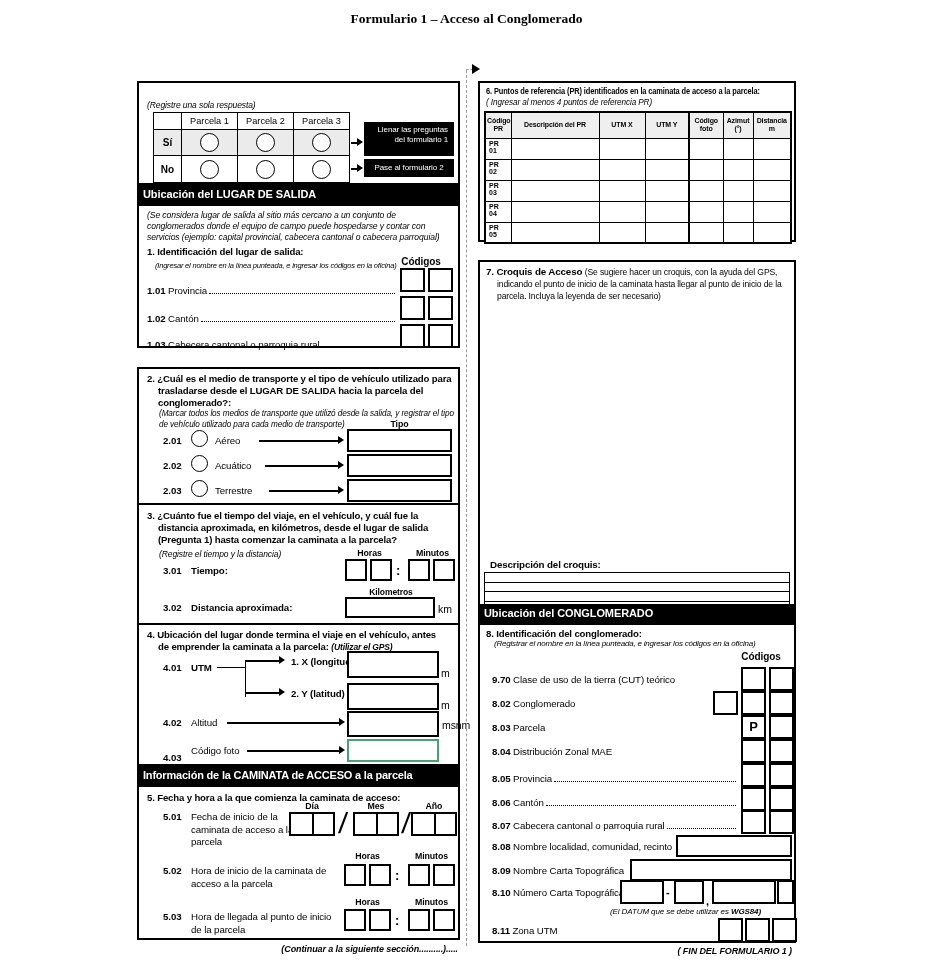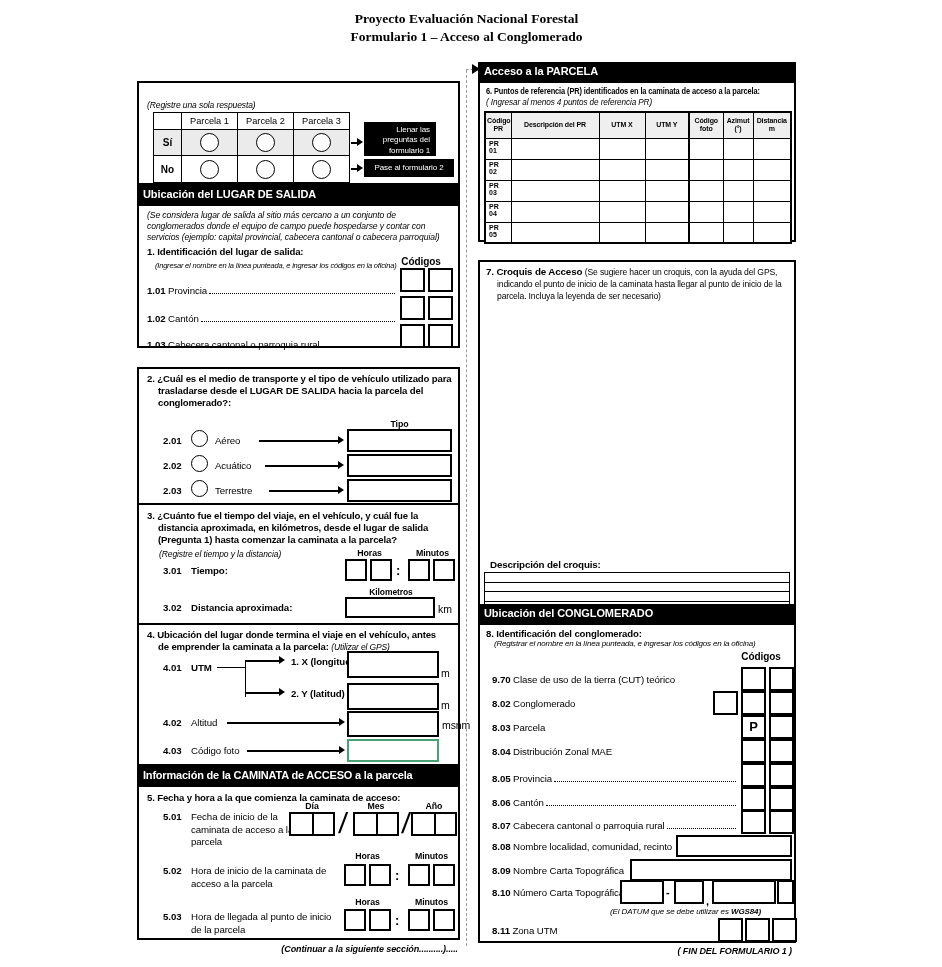--- a/index.html
+++ b/index.html
@@ -46,21 +46,20 @@
   .ftr{position:absolute;font-size:9px;font-weight:bold;font-style:italic;letter-spacing:-.1px}
   .dashv{position:absolute;border-left:1.5px dashed #9a9a9a}
   .dashh{position:absolute;border-top:1.5px dashed #9a9a9a}
   .tri{position:absolute;width:0;height:0;border-left:8px solid #000;border-top:5px solid transparent;border-bottom:5px solid transparent}
   .nowrapfit{white-space:nowrap;transform-origin:left top}
 </style>
 </head>
 <body>
 
 <div class="title">
-  <div>Proyecto Evaluación Nacional Forestal</div>
   <div>Formulario 1 – Acceso al Conglomerado</div>
 </div>
 
 <div class="col col-left">
 
   <div class="bx" style="top:81px;height:104px">
     <div class="note" style="top:17px;left:8px">(Registre una sola respuesta)</div>
     <table class="qtable" style="left:14px;top:29px">
       <tbody>
           <tr style="height:17px">
@@ -77,21 +76,21 @@
       </tr>
       <tr style="height:27px">
         <td class="rl">No</td>
         <td><span class="radio"></span></td>
         <td><span class="radio"></span></td>
         <td><span class="radio"></span></td>
       </tr>
     </tbody>
       </table>
     <div class="arrow" style="left:212px;top:54px;width:12px"></div>
-    <div class="blackbox" style="left:225px;top:39px;width:72px;height:34px;text-align:right;padding:3px 6px">Llenar las preguntas del formulario 1</div>
+    <div class="blackbox" style="left:225px;top:39px;width:90px;height:34px;text-align:right;padding:3px 6px">Llenar las preguntas del formulario 1</div>
     <div class="arrow" style="left:212px;top:80px;width:12px"></div>
     <div class="blackbox" style="left:225px;top:76px;width:90px;height:18px;text-align:center;line-height:18px">Pase al formulario 2</div>
   </div>
 
   <div class="bar" style="top:185px">Ubicación del LUGAR DE SALIDA</div>
   <div class="bx" style="top:204px;height:144px">
     <div class="note" style="top:4px;left:8px;width:305px;font-size:8.6px">(Se considera lugar de salida al sitio más cercano a un conjunto de conglomerados donde el equipo de campo puede hospedarse y contar con servicios (ejemplo: capital provincial, cabecera cantonal o cabecera parroquial)</div>
     <div class="q" style="top:40px;left:8px">1. Identificación del lugar de salida:</div>
     <div class="note" style="top:55px;left:16px;font-size:7.5px;letter-spacing:-.2px">(Ingresar el nombre en la línea punteada, e ingresar los códigos en la oficina)</div>
     <div class="small-b" style="top:50px;left:250px;width:64px;font-size:10px">Códigos</div>
@@ -110,20 +109,21 @@
 
     <div class="rowflex" style="left:8px;top:130px;width:250px">
       <span class="b">1.03</span>&nbsp;<span>Cabecera cantonal o parroquia rural</span><span class="leader"></span>
     </div>
     <div class="cbox" style="left:261px;top:118px"></div>
     <div class="cbox" style="left:289px;top:118px"></div>
   </div>
 
   <div class="bx" style="top:367px;height:138px">
     <div class="q qi" style="top:4px;left:8px;width:308px">2. ¿Cuál es el medio de transporte y el tipo de vehículo utilizado para trasladarse desde el LUGAR DE SALIDA hacia la parcela del conglomerado?:</div>
+    <div class="note" style="top:40px;left:20px;width:295px;font-size:8.2px">(Marcar todos los medios de transporte que utilizó desde la salida, y registrar el tipo de vehículo utilizado para cada medio de transporte)</div>
     <div class="small-b" style="top:50px;left:208px;width:105px">Tipo</div>
 
     <div class="lbl b" style="top:66px;left:24px">2.01</div>
     <div class="radio-abs" style="left:52px;top:61px"></div>
     <div class="lbl" style="top:66px;left:76px">Aéreo</div>
     <div class="arrow" style="left:120px;top:66px;width:85px"></div>
     <div class="wbox" style="left:208px;top:60px;width:105px;height:23px"></div>
 
     <div class="lbl b" style="top:91px;left:24px">2.02</div>
     <div class="radio-abs" style="left:52px;top:86px"></div>
@@ -151,39 +151,39 @@
     <div class="sq" style="left:269px;top:54px"></div>
     <div class="sq" style="left:294px;top:54px"></div>
     <div class="small-b" style="top:82px;left:206px;width:92px;font-size:8.5px">Kilometros</div>
     <div class="lbl b" style="top:97px;left:24px">3.02</div>
     <div class="lbl b" style="top:97px;left:52px">Distancia aproximada:</div>
     <div class="wbox" style="left:206px;top:92px;width:90px;height:21px"></div>
     <div class="lbl" style="top:98px;left:299px;font-size:10.5px">km</div>
   </div>
 
   <div class="bx" style="top:623px;height:143px">
-    <div class="q qi" style="top:4px;left:8px;width:300px"><span>4. Ubicación del lugar donde termina el viaje en el vehículo, antes de emprender la caminata a la parcela:</span> <span class="it" style="font-weight:normal;font-style:italic;font-size:8.5px">(Utilizar el GPS)</span></div>
+    <div class="q qi" style="top:4px;left:8px;width:300px"><span>4. Ubicación del lugar donde termina el viaje en el vehículo, antes de emprender la caminata a la parcela:</span> <span class="it" style="font-weight:bold;font-style:italic;font-size:8.5px">(Utilizar el GPS)</span></div>
     <div class="lbl b" style="top:37px;left:24px">4.01</div>
     <div class="lbl b" style="top:37px;left:52px">UTM</div>
     <div class="hline" style="left:78px;top:42px;width:28px"></div>
     <div class="vline" style="left:106px;top:35px;height:37px"></div>
     <div class="arrow" style="left:106px;top:30px;width:40px"></div>
     <div class="lbl b" style="top:31px;left:152px">1. X (longitud)</div>
     <div class="wbox" style="left:208px;top:26px;width:92px;height:27px"></div>
     <div class="lbl" style="top:42px;left:302px;font-size:10.5px">m</div>
     <div class="arrow" style="left:106px;top:62px;width:40px"></div>
     <div class="lbl b" style="top:63px;left:152px">2. Y (latitud)</div>
     <div class="wbox" style="left:208px;top:58px;width:92px;height:27px"></div>
     <div class="lbl" style="top:74px;left:302px;font-size:10.5px">m</div>
     <div class="lbl b" style="top:92px;left:24px">4.02</div>
     <div class="lbl" style="top:92px;left:52px">Altitud</div>
     <div class="arrow" style="left:88px;top:92px;width:118px"></div>
     <div class="wbox" style="left:208px;top:86px;width:92px;height:26px"></div>
     <div class="lbl" style="top:94px;left:303px;font-size:10.5px">msnm</div>
-    <div class="lbl b" style="top:120px;left:24px">4.03</div>
+    <div class="lbl b" style="top:127px;left:24px">4.03</div>
     <div class="lbl" style="top:120px;left:52px">Código foto</div>
     <div class="arrow" style="left:108px;top:120px;width:98px"></div>
     <div class="wbox" style="left:208px;top:114px;width:92px;height:23px;border-color:#4aa173"></div>
   </div>
 
   <div class="bar" style="top:766px;letter-spacing:-.2px">Información de la CAMINATA de ACCESO a la parcela</div>
   <div class="bx" style="top:785px;height:155px">
     <div class="q" style="top:5px;left:8px;width:308px">5. Fecha y hora a la que comienza la caminata de acceso:</div>
     <div class="lbl b" style="top:24px;left:24px">5.01</div>
     <div class="lbl" style="top:24px;left:52px;width:104px;white-space:normal;line-height:1.3">Fecha de inicio de la caminata de acceso a la parcela</div>
@@ -215,21 +215,20 @@
     <div class="colon" style="left:256px;top:126px">:</div>
     <div class="sq" style="left:269px;top:122px"></div>
     <div class="sq" style="left:294px;top:122px"></div>
   </div>
 
   <div class="ftr" style="top:944px;left:0;width:100%;text-align:right;padding-right:2px">(Continuar a la siguiente sección..........).....</div>
 </div>
 
 <div class="col col-right">
 
-  <div class="bar" style="top:62px">Acceso a la PARCELA</div>
   <div class="bx" style="top:81px;height:161px">
     <div class="q nowrapfit" style="top:3px;left:6px;font-size:9.3px;transform:scaleX(.8);width:390px">6. Puntos de referencia (PR) identificados en la caminata de acceso a la parcela:</div>
     <div class="note" style="top:15px;left:6px;font-size:8.2px">( Ingresar al menos 4 puntos de referencia PR)</div>
     <table class="pr" style="left:4px;top:28px;width:306px">
       <colgroup>
         <col style="width:26px">
           <col style="width:88px">
           <col style="width:46px">
           <col style="width:44px">
           <col style="width:34px">

